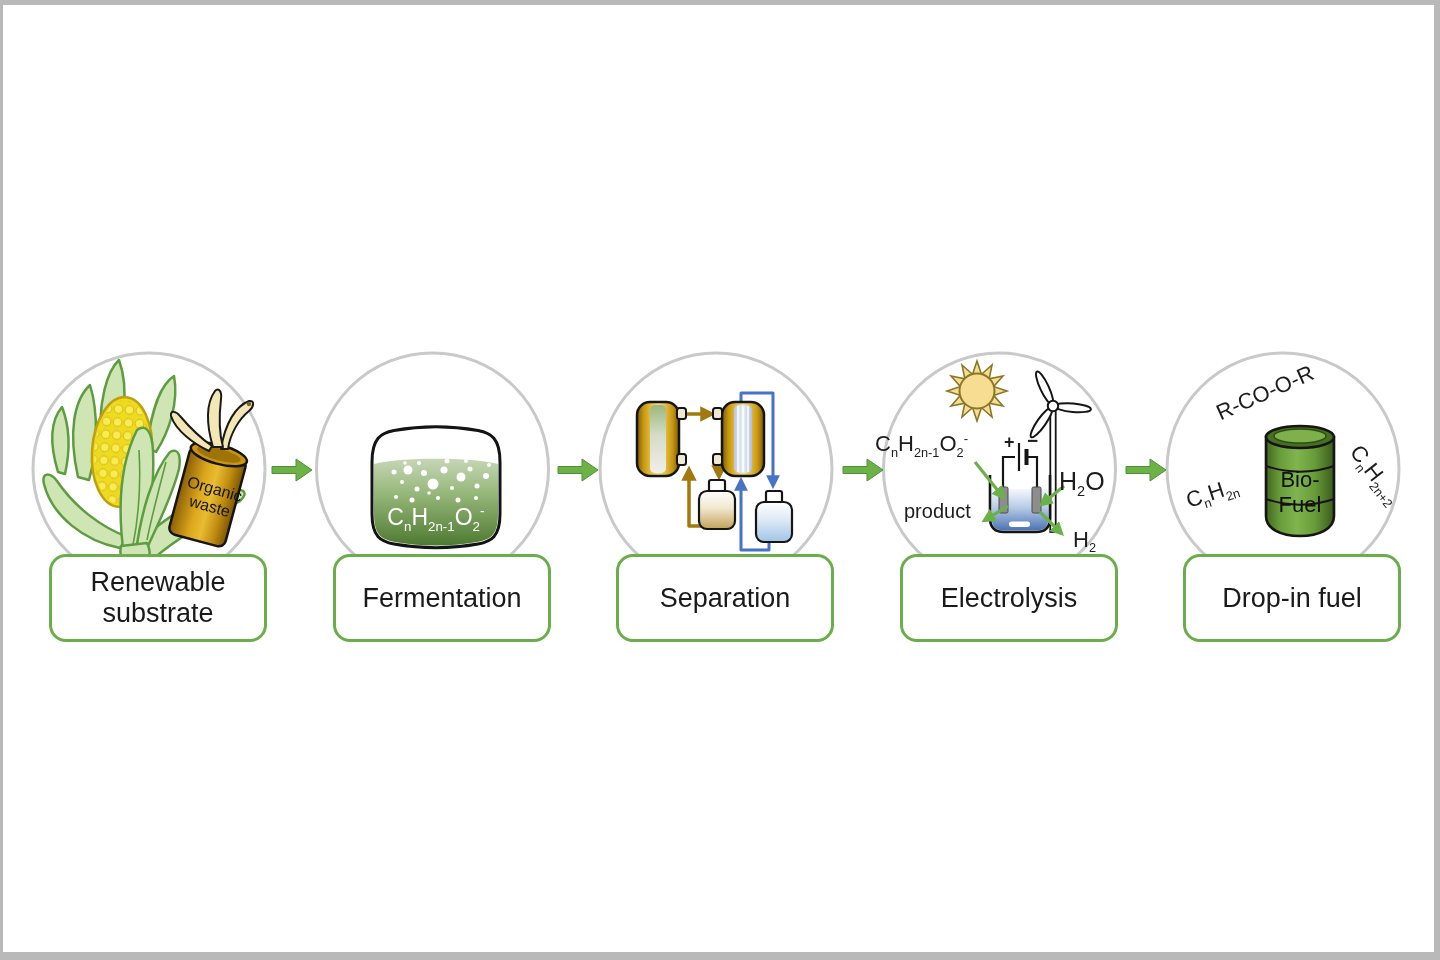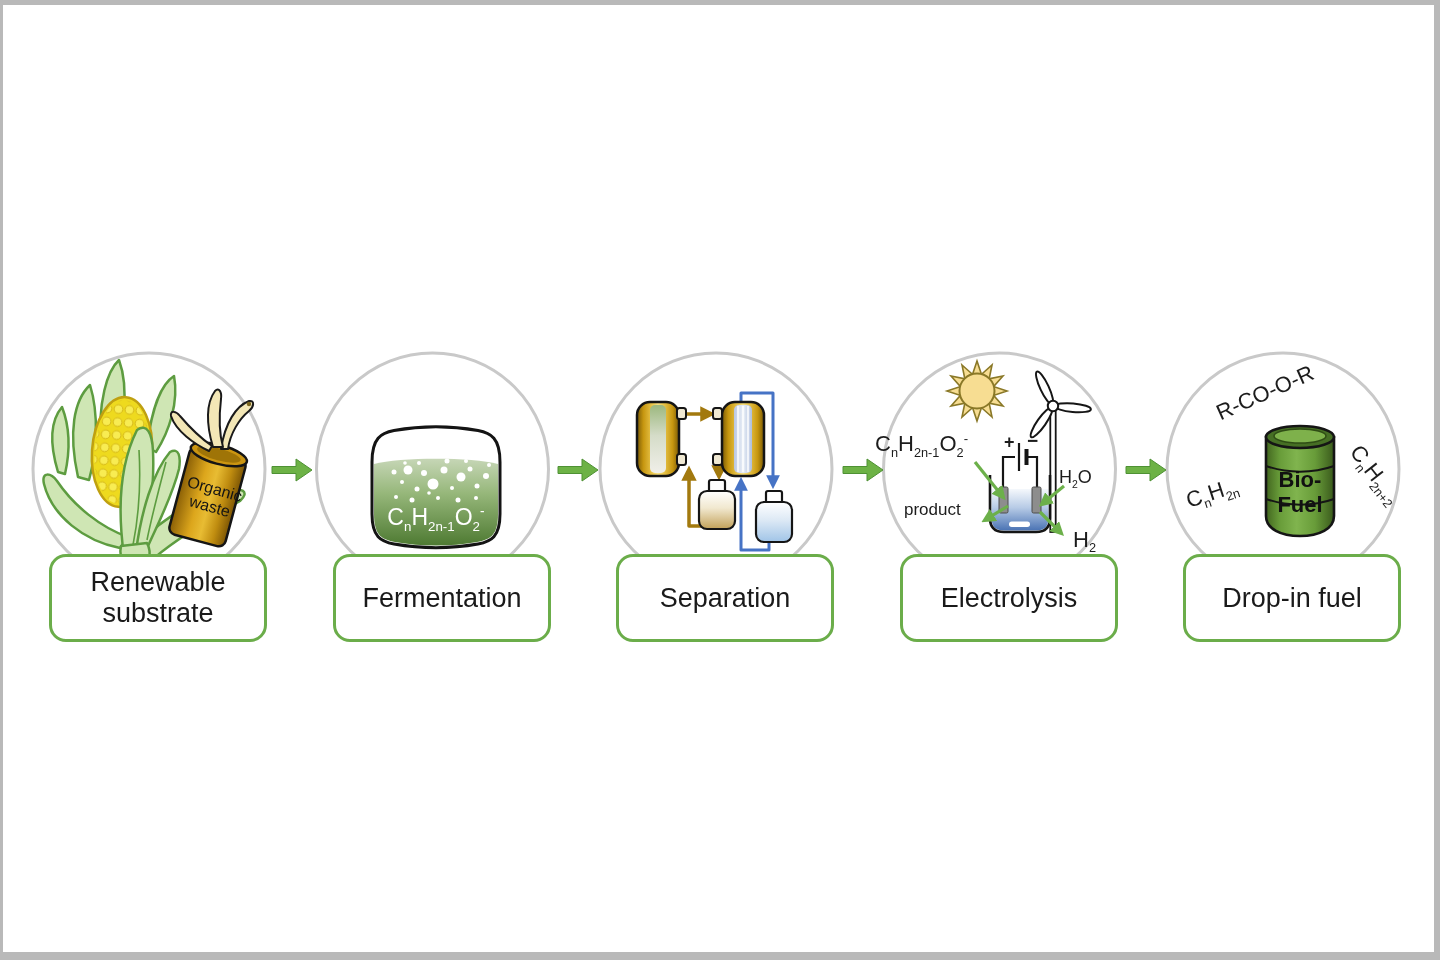--- a/index.html
+++ b/index.html
@@ -251,25 +251,25 @@
     </g>
   </svg>
 
   <div class="ov" style="left:176px;top:480px;width:72px;font-size:16px;text-align:center;transform:rotate(16deg);color:#141414;">Organic waste</div>
 
   <div class="ov formula" style="left:363px;top:504px;width:146px;text-align:center;font-size:23px;color:#ffffff;"><span>C</span><sub>n</sub><span>H</span><sub>2n-1</sub><span>O</span><sub>2</sub><sup>-</sup></div>
 
   <div class="ov formula" style="left:875px;top:431px;font-size:22px;"><span>C</span><sub>n</sub><span>H</span><sub>2n-1</sub><span>O</span><sub>2</sub><sup>-</sup></div>
   <div class="ov" style="left:1004px;top:432px;font-size:18px;font-weight:600;">+</div>
   <div class="ov" style="left:1027px;top:430px;font-size:19px;font-weight:600;">−</div>
-  <div class="ov formula" style="left:1059px;top:467px;font-size:18px;"><span>H</span><sub>2</sub><span>O</span></div>
-  <div class="ov" style="left:904px;top:500px;font-size:17px;">product</div>
+  <div class="ov formula" style="left:1059px;top:467px;font-size:25px;"><span>H</span><sub>2</sub><span>O</span></div>
+  <div class="ov" style="left:904px;top:500px;font-size:20px;">product</div>
   <div class="ov formula" style="left:1073px;top:527px;font-size:22px;text-align:right;"><span>H</span><sub>2</sub></div>
 
-  <div class="ov prelines" style="left:1271px;top:467px;width:58px;font-size:22px;color:#111;font-weight:bold;">Bio-
+  <div class="ov prelines" style="left:1271px;top:467px;width:58px;font-size:22px;color:#111;">Bio-
 Fuel</div>
   <div class="ov" style="left:1203px;top:380px;width:124px;font-size:22px;text-align:center;white-space:nowrap;transform:rotate(-24deg);">R-CO-O-R</div>
   <div class="ov formula" style="left:1186px;top:480px;font-size:22px;transform:rotate(-18deg);"><span>C</span><sub>n</sub><span>H</span><sub>2n</sub></div>
   <div class="ov formula" style="left:1331px;top:461px;width:86px;text-align:center;font-size:22px;transform:rotate(52deg);"><span>C</span><sub>n</sub><span>H</span><sub>2n+2</sub></div>
 
   <div class="stage-box" style="left:49px;justify-content:flex-end;">
     <span>Renewable substrate</span>
   </div>
   <div class="stage-box" style="left:616px;">
     <span>Separation</span>

